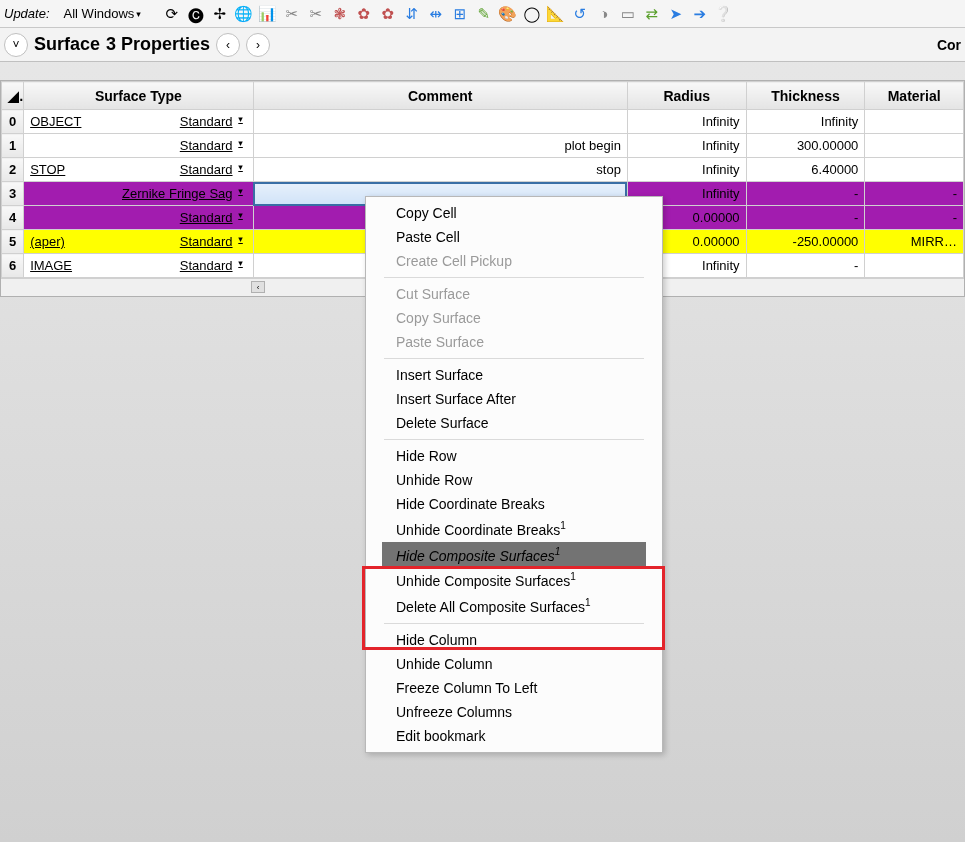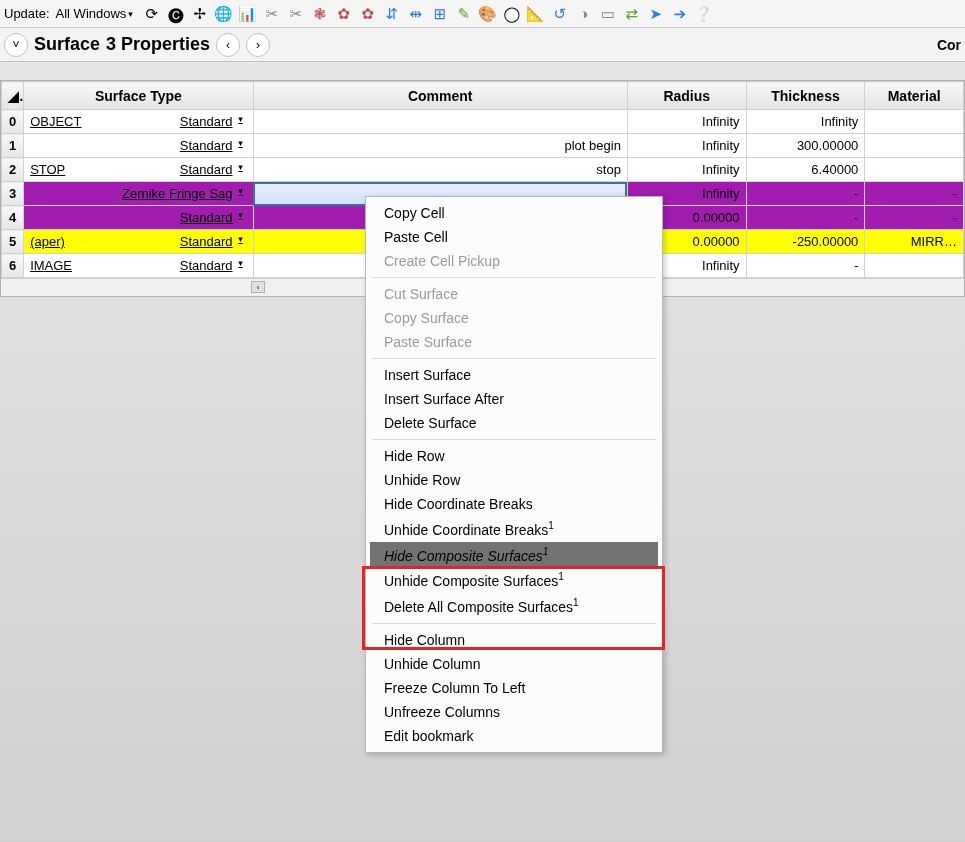--- a/index.html
+++ b/index.html
@@ -15,26 +15,26 @@
   }
   .toolbar {
     background: #f5f5f5;
     height: 28px;
     display: flex;
     align-items: center;
     padding: 0 4px;
     border-bottom: 1px solid #c8c8c8;
     font-size: 13px;
   }
-  .toolbar .label { margin-right: 2px; }
+  .toolbar .label { margin-right: 10px; font-style: italic; }
   .toolbar .dropdown {
     display: inline-flex;
     align-items: center;
     padding: 1px 4px;
-    margin-right: 4px;
+    margin-right: 16px;
     cursor: pointer;
   }
   .toolbar .dd-arrow { font-size: 9px; margin-left: 2px; }
   .tool-icons { display: flex; align-items: center; gap: 2px; }
   .tool-icons span {
     width: 22px; height: 22px;
     display: inline-flex; align-items: center; justify-content: center;
     font-size: 15px; cursor: pointer;
     border-radius: 2px;
   }
@@ -121,21 +121,21 @@
     font-size:8px;
   }
   .ctx-menu {
     position: absolute;
     left: 365px;
     top: 196px;
     width: 298px;
     background: #fcfcfc;
     border: 1px solid #b8b8b8;
     box-shadow: 2px 2px 6px rgba(0,0,0,0.2);
-    padding: 4px 4px;
+    padding: 4px 16px;
     z-index: 50;
   }
   .ctx-menu .item {
     padding: 4px 14px;
     font-size: 14px;
     cursor: pointer;
     white-space: nowrap;
   }
   .ctx-menu .item.disabled { color: #9a9a9a; cursor: default; }
   .ctx-menu .item.highlight { background: #737373; font-style: italic; }

